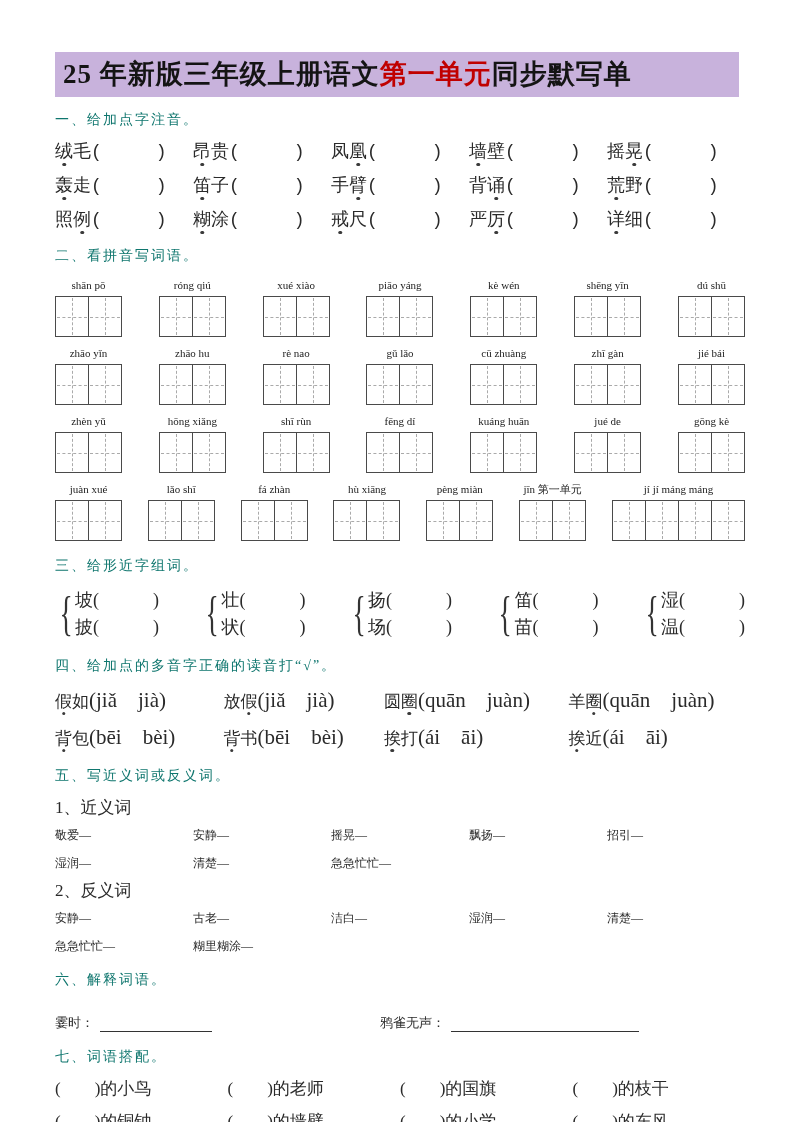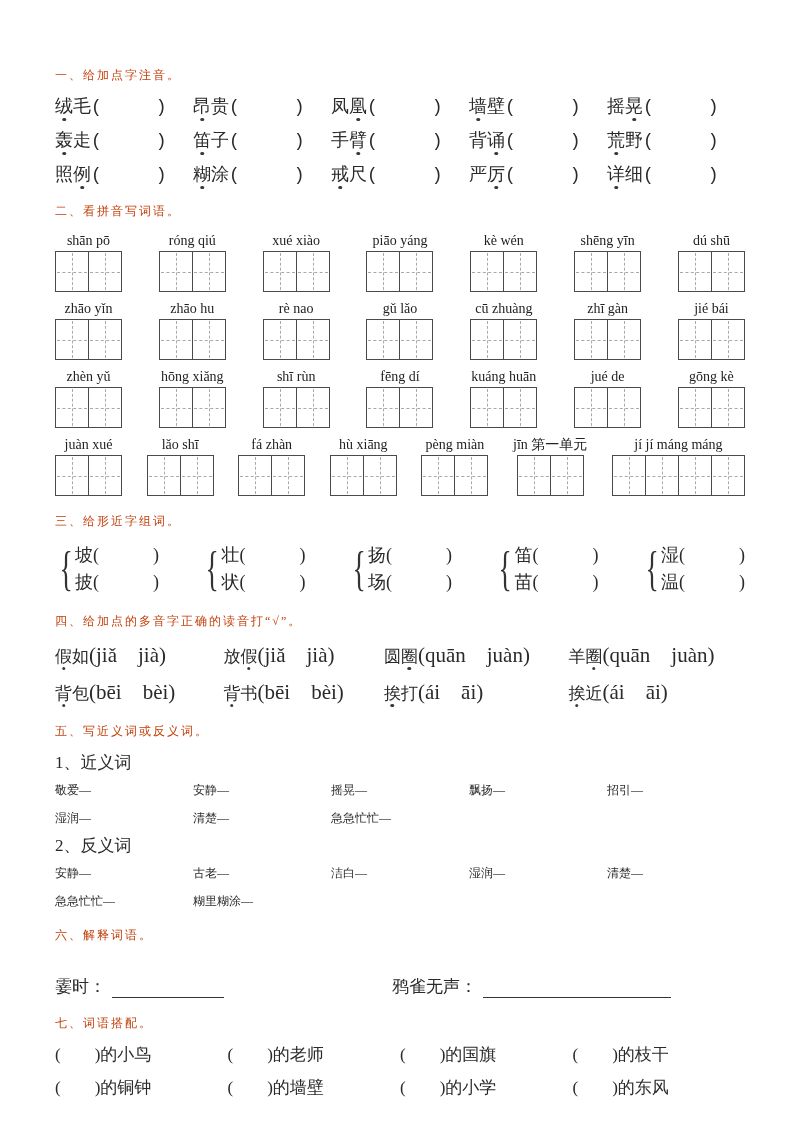--- a/index.html
+++ b/index.html
@@ -6,33 +6,33 @@
   body{width:793px;height:1122px;overflow:hidden;position:relative;
        font-family:"Liberation Serif","DejaVu Serif",serif;color:#2a2a2a;}
   .content{padding:52px 48px 0 55px;}
 
   
   .title-banner{background:#c8b2dc;display:block;width:668px;padding:4px 8px 5px 8px;
     font-size:27px;font-weight:bold;letter-spacing:1px;color:#141414;white-space:nowrap;}
   .title-banner .hl{color:#c00000;}
 
   
-  .sec{margin:0;font-size:12px;font-weight:normal;color:#c2410c;letter-spacing:2px;line-height:26px;}.mt10{margin-top:10px}.mt12{margin-top:12px}
+  .sec{margin:0;font-size:14px;font-weight:normal;color:#0f766e;letter-spacing:2px;line-height:26px;}.mt10{margin-top:10px}.mt12{margin-top:12px}
 
   
   .grid5{display:grid;grid-template-columns:repeat(5,1fr);row-gap:10px;margin-top:6px;font-size:18px;font-family:Liberation Mono, monospace;}
   .s1item{white-space:nowrap;}
   .dotc{position:relative;}
   .dotc::after{content:"";position:absolute;left:50%;transform:translateX(-50%);
     bottom:-4px;width:3.5px;height:3.5px;background:#3a3a3a;border-radius:50%;}
 
   
   .pyrow{display:flex;justify-content:space-between;margin-top:7px;}
   .pyitem{display:flex;flex-direction:column;align-items:center;}
-  .py{font-size:14px;line-height:19px;white-space:nowrap;color:#222;}
+  .py{font-size:11px;line-height:19px;white-space:nowrap;color:#222;}
   .gbox{display:inline-flex;border:1.6px solid #4a4a4a;margin-top:1px;background:#fff;}
   .gcell{width:32px;height:39px;position:relative;border-left:1px solid #4a4a4a;}
   .gcell:first-child{border-left:none;}
   .gcell::before{content:"";position:absolute;left:50%;top:1px;bottom:1px;border-left:1px dashed #aaaaaa;}
   .gcell::after{content:"";position:absolute;top:50%;left:1px;right:1px;border-top:1px dashed #aaaaaa;}
 
   
   .g-row{display:flex;justify-content:space-between;margin-top:8px;}
   .group{display:flex;align-items:center;font-size:18px;}
   .brace{font-size:46px;font-weight:200;color:#333;transform:scaleX(.6) scaleY(1.05);
@@ -42,34 +42,37 @@
   
   .grid4{display:grid;grid-template-columns:1.05fr 1fr 1.15fr 1.1fr;row-gap:9px;margin-top:7px;font-size:17px;}
   .s4item{white-space:nowrap;}
   .opts{font-size:21px;}
 
   
   .sub{font-size:17px;margin-top:6px;line-height:26px;}
   .grid5b{display:grid;grid-template-columns:repeat(5,1fr);row-gap:11px;margin-top:6px;font-size:12px;}
 
   
-  .s6row{display:flex;align-items:flex-end;margin-top:27px;font-size:17px;}
+  .s6row{display:flex;align-items:flex-end;margin-top:21px;font-size:13px;}
   .uline{display:inline-block;border-bottom:1.2px solid #333;height:14px;margin-left:6px;}
   .u1{width:112px;}
   .u2{width:188px;}
   .s6gap{width:168px;}
 
   
   .grid4b{display:grid;grid-template-columns:repeat(4,1fr);row-gap:10px;margin-top:7px;font-size:17px;}
 </style>
 </head>
 <body>
 
 <div class="content">
 
+  <div class="title-banner">
+    <span>25 年新版三年级上册语文</span><span class="hl">第一单元</span><span>同步默写单</span>
+  </div>
 
   <section>
     <h2 class="sec mt10">一、给加点字注音。</h2>
     <div class="grid5">
 
     <div class="s1item">
         <span></span><span class="dotc">绒</span><span>毛</span><span>(　　　)</span>
       </div>
         <div class="s1item">
         <span></span><span class="dotc">昂</span><span>贵</span><span>(　　　)</span>

